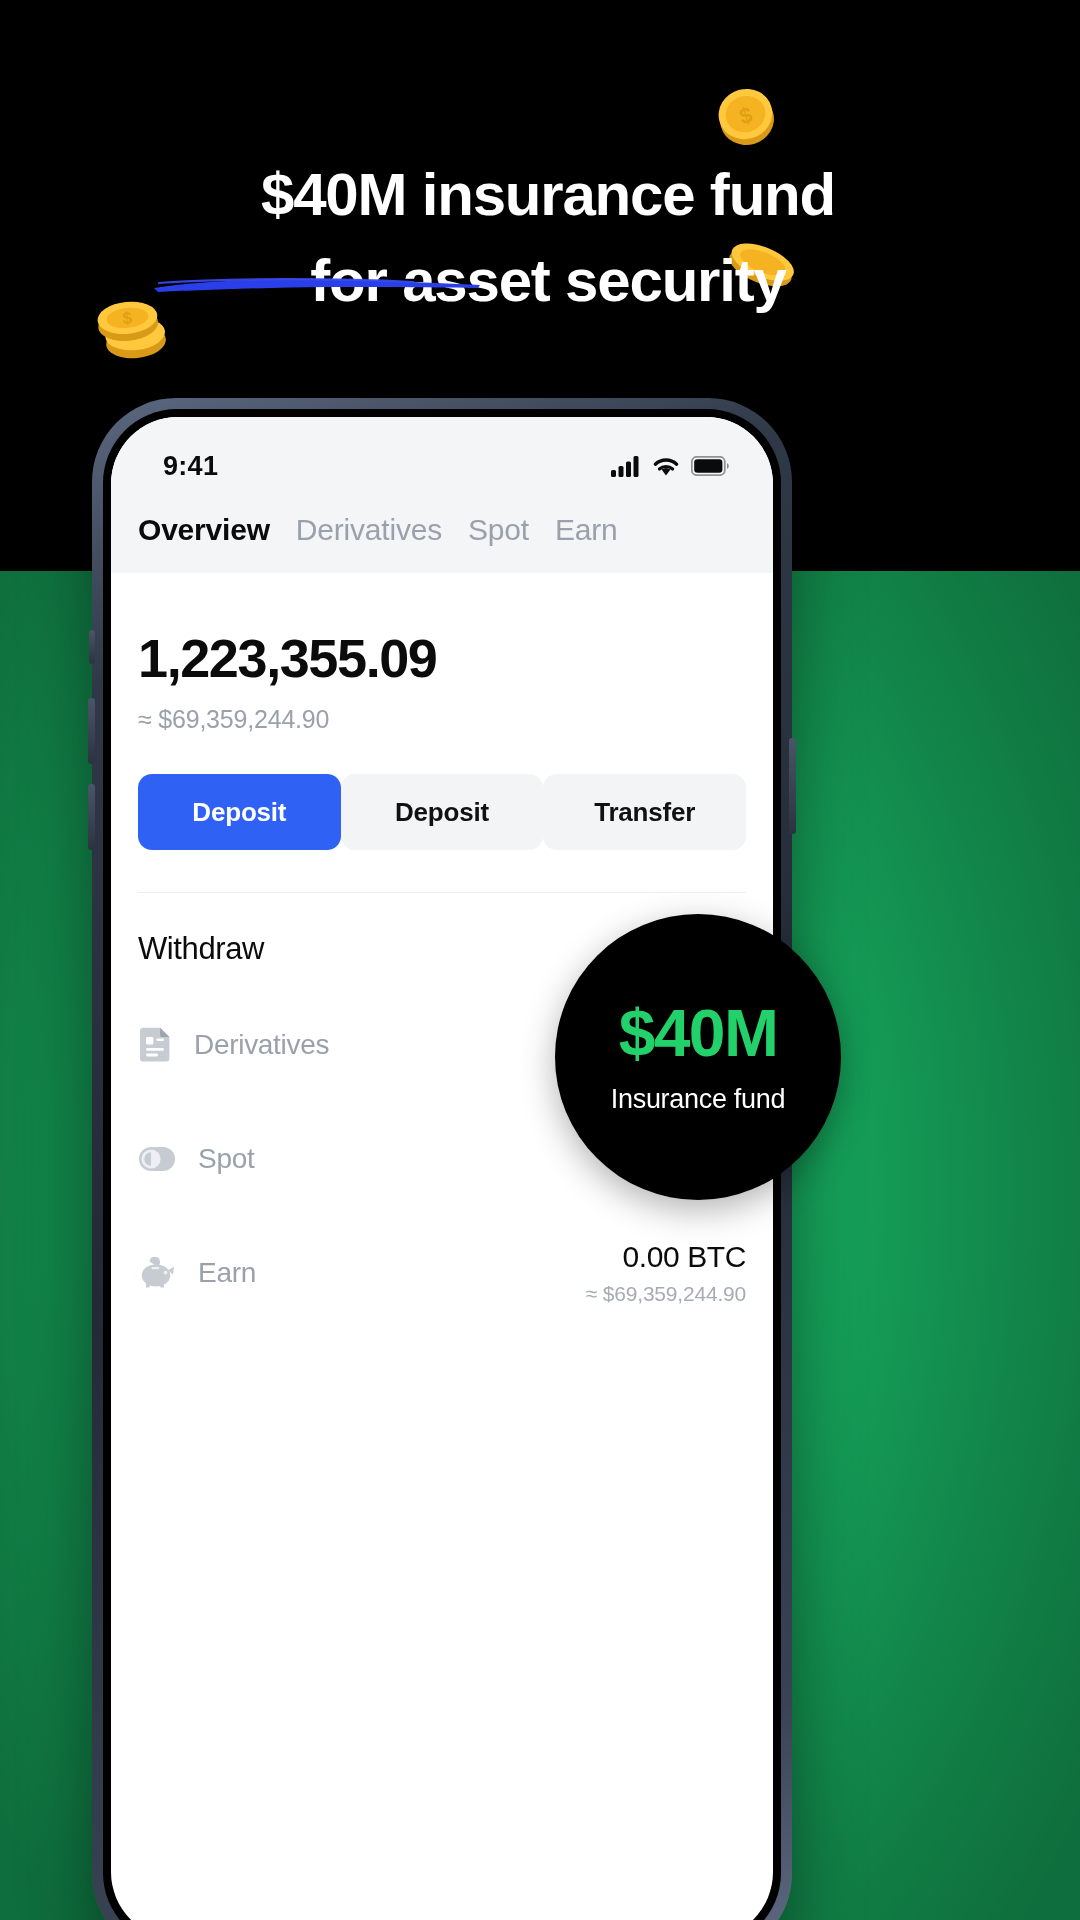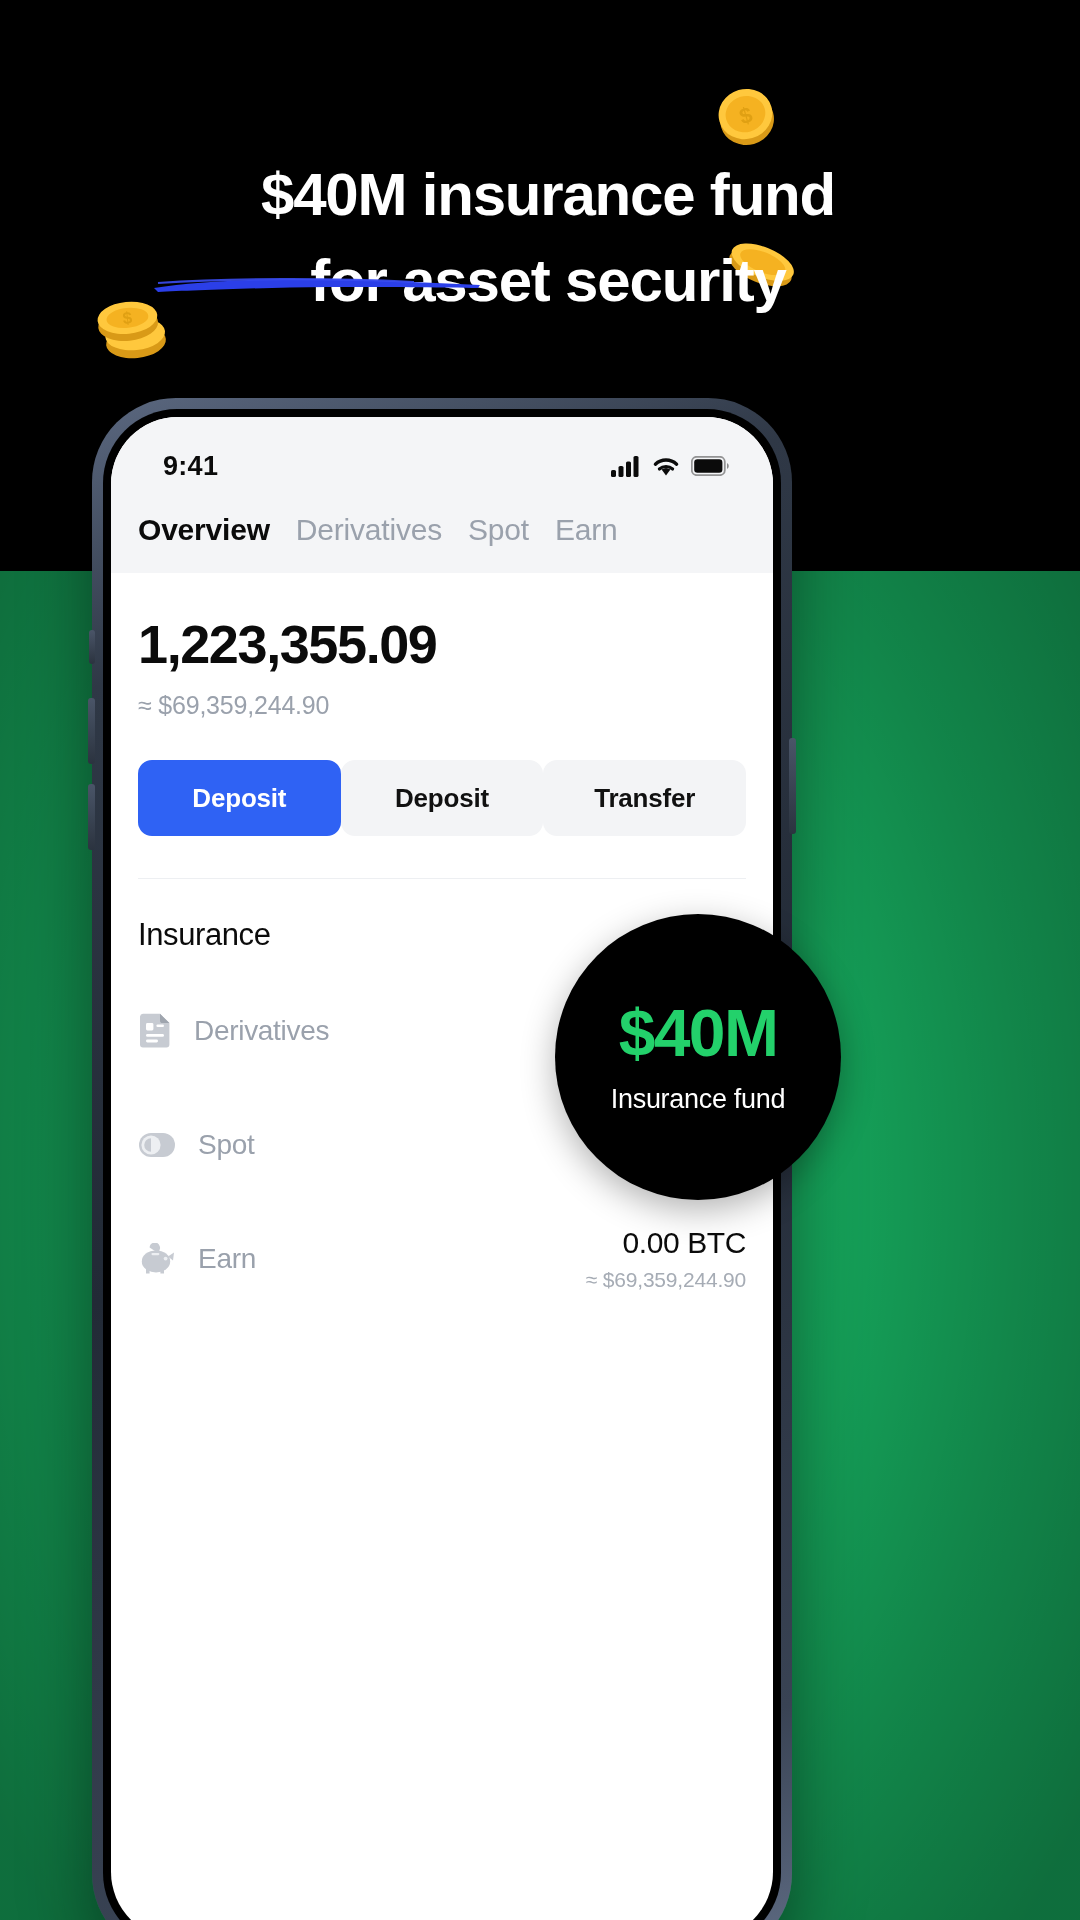--- a/index.html
+++ b/index.html
@@ -93,21 +93,21 @@
   .tab { font-size:30px; color:#9AA1AC; letter-spacing:-.2px; white-space:nowrap; }
   .tab.active { color:#0B0B0B; font-weight:700; }
 
   .card {
     background:#fff; border-top-left-radius:26px; border-top-right-radius:26px;
     padding:40px 27px 0 27px; position:relative; min-height:920px;
   }
   .tv-row { display:flex; align-items:center; gap:13px; }
   .tv-label { font-size:23px; color:#8E949E; letter-spacing:-.2px; }
   .balance {
-    font-size:54px; font-weight:700; color:#0B0B0B; letter-spacing:-1.4px;
+    margin-top:14px; font-size:54px; font-weight:700; color:#0B0B0B; letter-spacing:-1.4px;
   }
   .balance-usd { margin-top:16px; font-size:25px; color:#9AA1AC; letter-spacing:-.2px; }
 
   .actions { display:flex; gap:0; margin-top:40px; }
   .action {
     flex:1; height:76px; border-radius:14px; display:flex; align-items:center; justify-content:center;
     font-size:26px; color:#111; background:#F3F4F6; letter-spacing:-.2px;
   }
   .action.primary { background:#2F62F4; color:#fff; font-weight:700; }
   .action.ghost { font-weight:700; }
@@ -225,21 +225,21 @@
           <div class="balance-usd">≈ $69,359,244.90</div>
 
           <div class="actions">
             <div class="action primary">Deposit</div>
             <div class="action ghost">Deposit</div>
             <div class="action ghost">Transfer</div>
           </div>
 
           <div class="divider"></div>
 
-          <div class="portfolio-title">Insurance</div>
+          <div class="portfolio-title">Withdraw</div>
 
           <div class="prow">
             <div class="prow-left">
               <svg width="34" height="36" viewBox="0 0 34 36">
                 <path d="M2 3.4 A3 3 0 0 1 5 .8 H22 L31.4 10 V31.6 A3 3 0 0 1 28.4 34.6 H5 A3 3 0 0 1 2 31.6 Z" fill="#C7CBD2"></path>
                 <path d="M22 .8 L31.4 10 H24.6 A2.6 2.6 0 0 1 22 7.4 Z" fill="#9FA5AE"></path>
                 <rect x="8" y="10" width="7.4" height="7.4" rx="1.4" fill="#fff"></rect>
                 <rect x="18.4" y="11.4" width="7.6" height="2.6" rx="1.3" fill="#fff"></rect>
                 <rect x="8" y="21" width="18" height="2.8" rx="1.4" fill="#fff"></rect>
                 <rect x="8" y="26.6" width="12" height="2.8" rx="1.4" fill="#fff"></rect>

